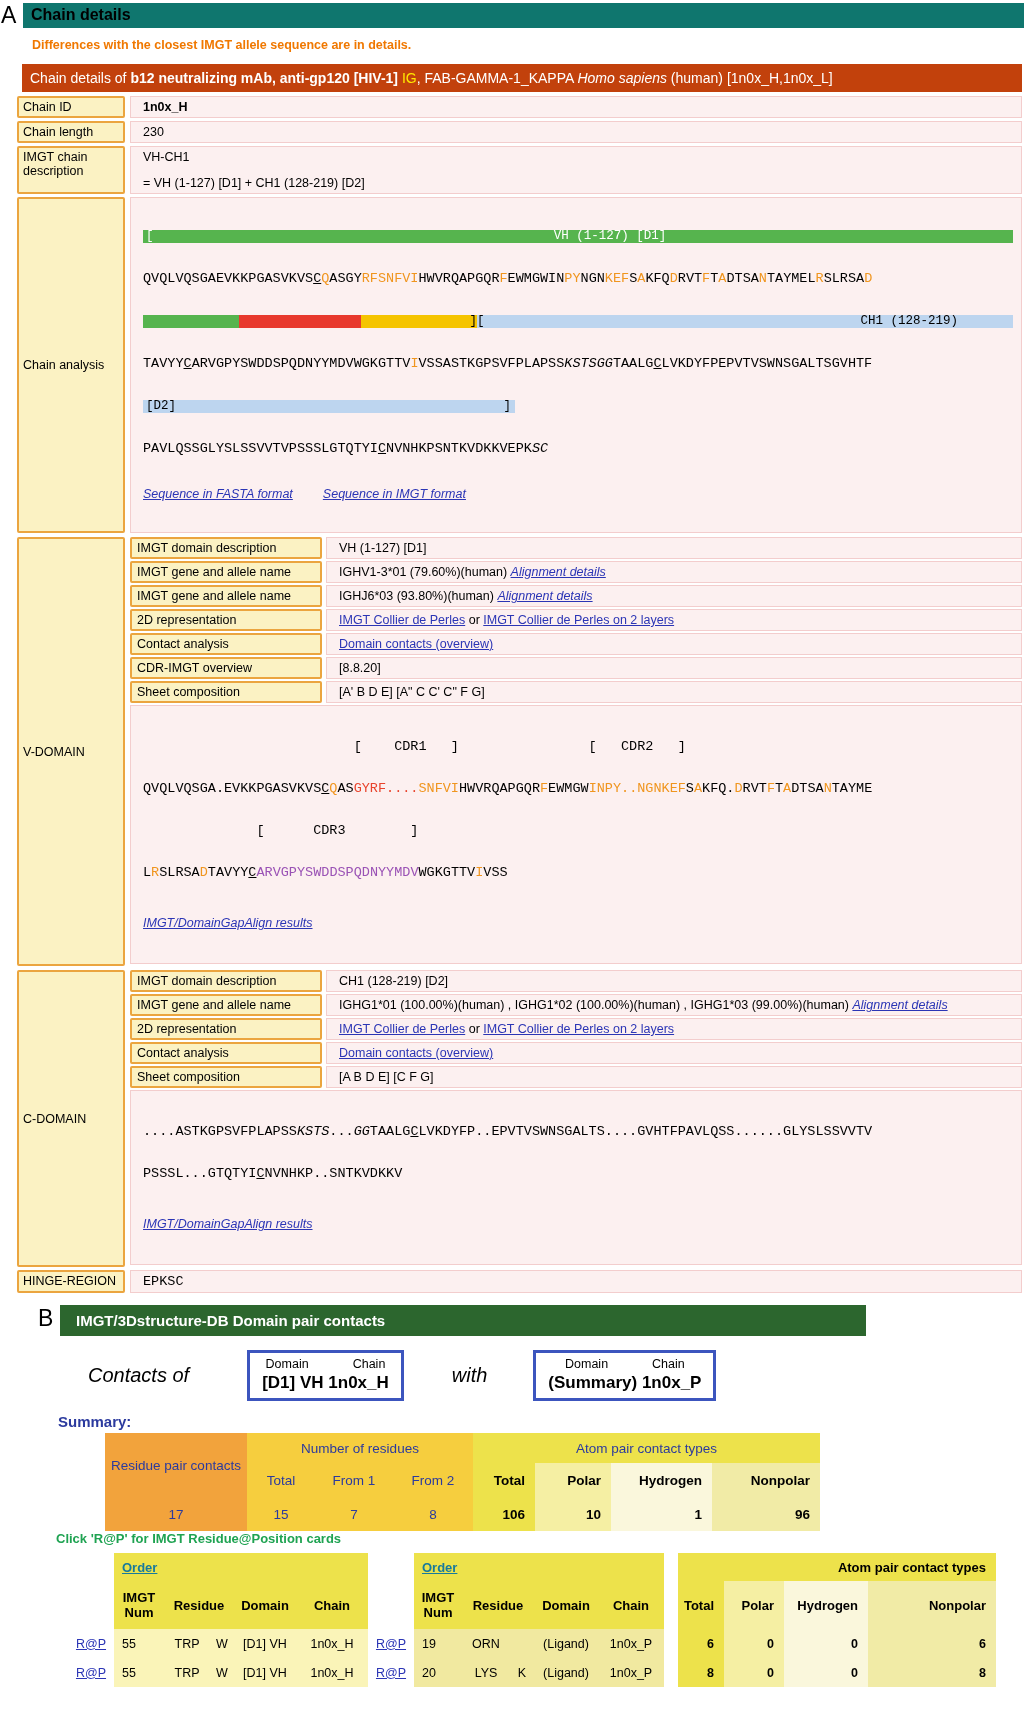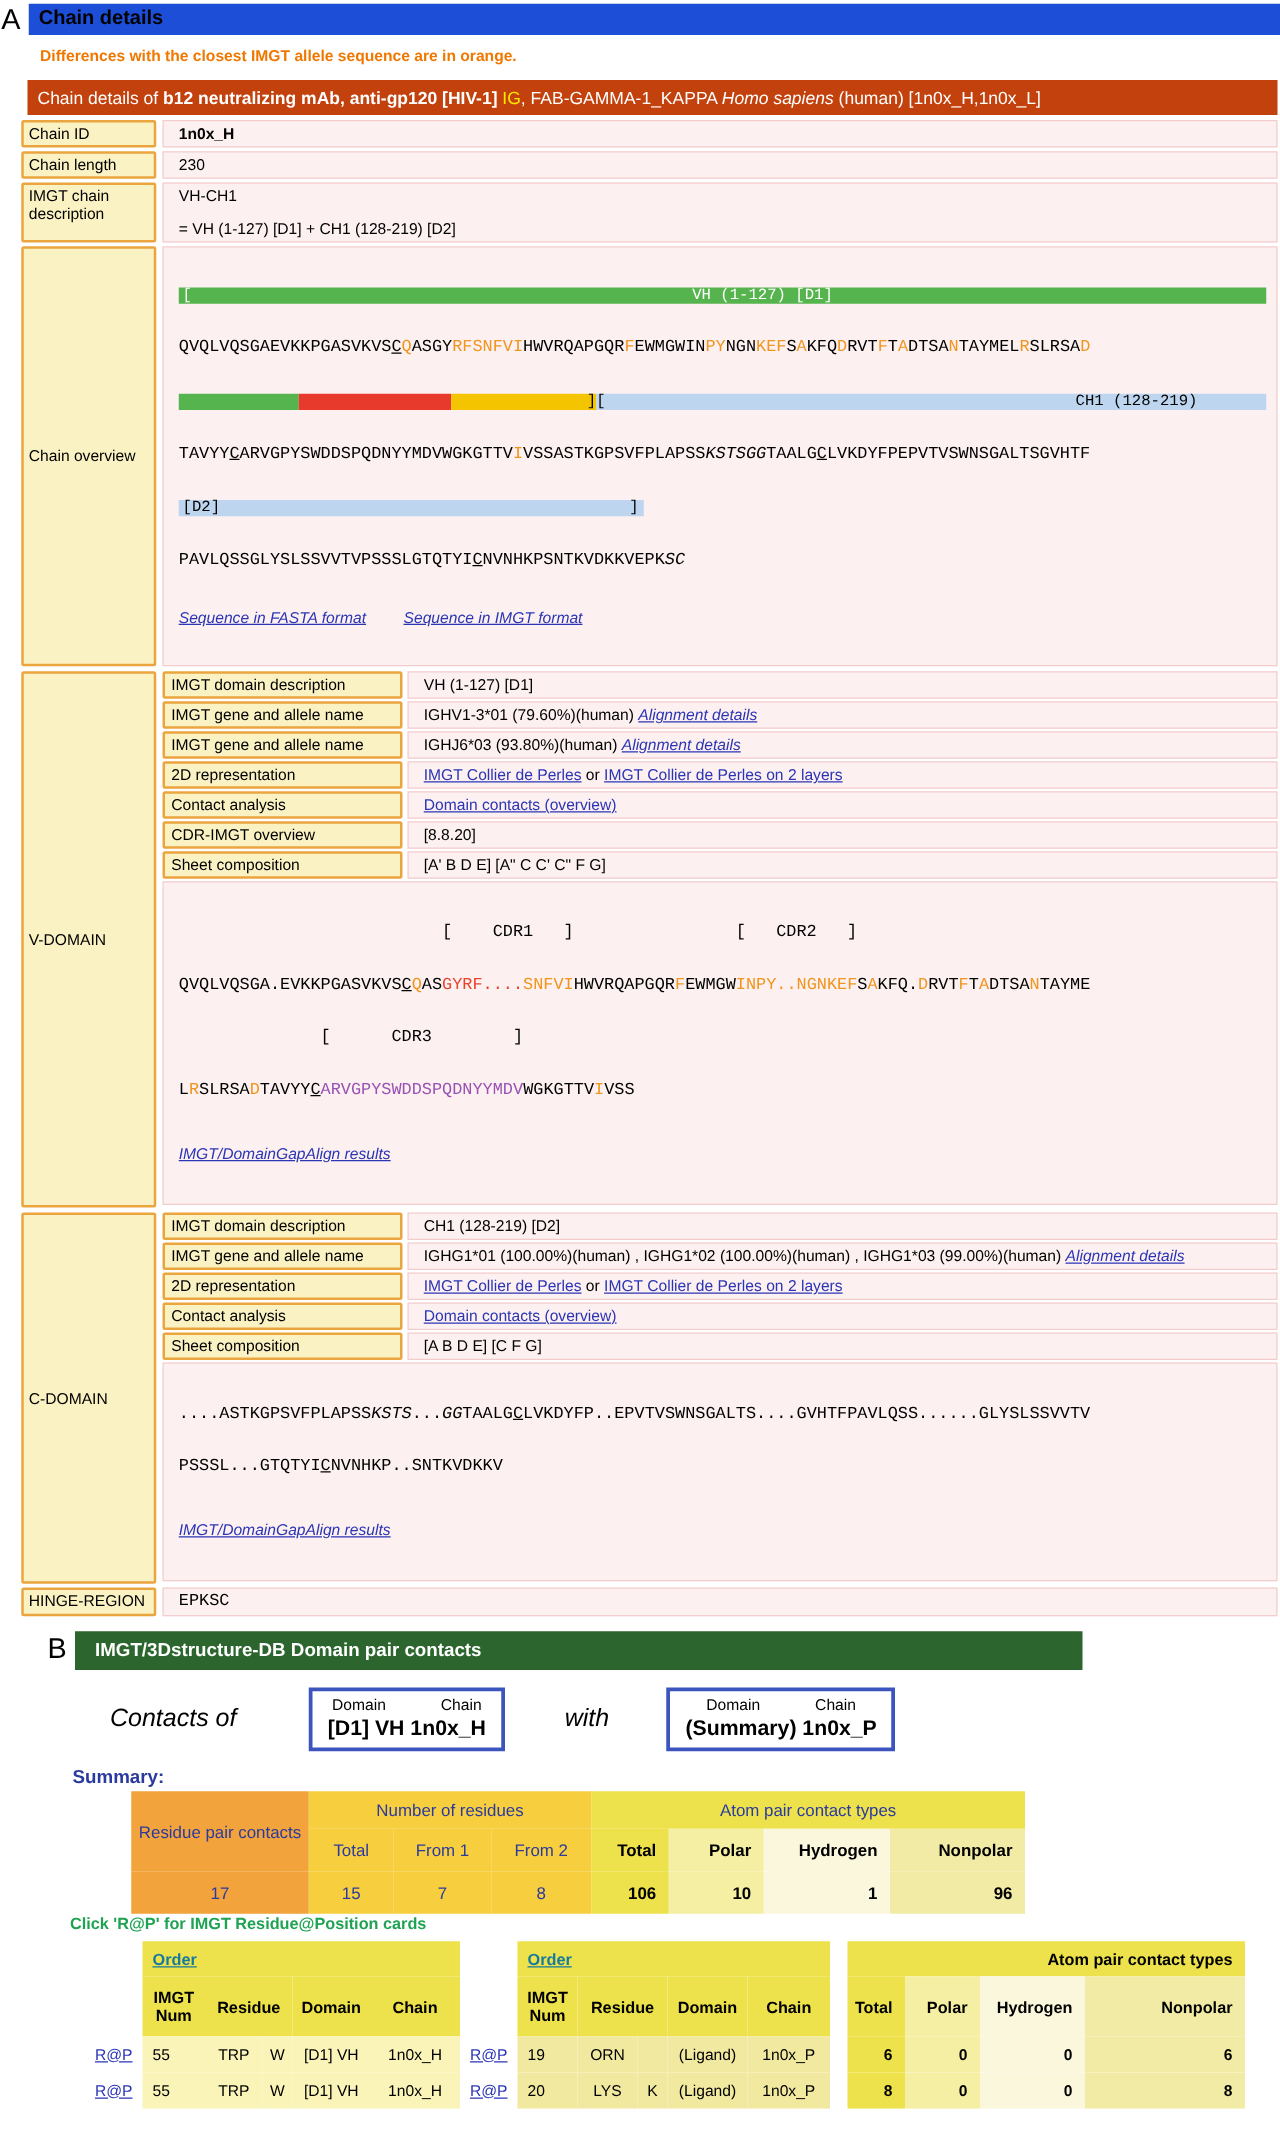--- a/index.html
+++ b/index.html
@@ -1,21 +1,21 @@
 <!DOCTYPE html>
 <html><head>
 <meta charset="utf-8">
 <style>
   html,body{margin:0;padding:0;background:#fff;}
   body{width:1024px;font-family:"Liberation Sans",sans-serif;color:#000;}
   a{cursor:pointer;}
   
   .hdrA{display:flex;align-items:stretch;margin-top:3px;}
   .letterA{width:22px;font-size:23px;line-height:25px;padding-left:1px;}
-  .hdrA-bar{flex:1;background:#1d4ed8;font-weight:bold;font-size:16px;padding:3px 8px 4px 8px;}
+  .hdrA-bar{flex:1;background:#0f766e;font-weight:bold;font-size:16px;padding:3px 8px 4px 8px;}
   .notes{margin:9px 0 10px 32px;font-size:12.5px;line-height:17px;}
   .note1{color:#2B49C8;}
   .note1 b{color:#1F3AAE;}
   .note2{color:#F07800;font-weight:bold;}
   .bluebar{margin:6px 2px 4px 22px;background:#c2410c;color:#fff;font-size:14px;padding:6px 8px;}
   .bluebar .ig{color:#FFE800;}
   .rowA{display:flex;margin:3px 2px 0 17px;background:#fff;align-items:stretch;}
   .lblbox{width:96px;flex:none;background:#FBF2C3;border:2px solid #EBA53F;border-radius:2px;padding:2px 4px;font-size:12.5px;}
   .valbox{flex:1;background:#FCF0F0;border:1px solid #F3CDCD;margin-left:5px;padding:3px 8px 3px 12px;font-size:12.5px;}
   .bold{font-weight:bold;}
@@ -104,21 +104,21 @@
 </head>
 <body>
 
 <div>
   <div class="hdrA">
     <div class="letterA">A</div>
     <div class="hdrA-bar">Chain details</div>
   </div>
 
   <div class="notes">
-    <div class="note2">Differences with the closest IMGT allele sequence are in orange.</div>
+    <div class="note2">Differences with the closest IMGT allele sequence are in details.</div>
   </div>
 
   <div class="bluebar"><span>Chain details of </span><b>b12 neutralizing mAb, anti-gp120 [HIV-1]</b><span class="ig"> IG</span><span>, FAB-GAMMA-1_KAPPA </span><i>Homo sapiens</i><span> (human) [1n0x_H,1n0x_L]</span></div>
 
   <div class="rowA">
     <div class="lblbox">Chain ID</div>
     <div class="valbox bold">1n0x_H</div>
   </div>
 
   <div class="rowA">
@@ -128,21 +128,21 @@
 
   <div class="rowA">
     <div class="lblbox">IMGT chain description</div>
     <div class="valbox">
       <div>VH-CH1</div>
       <div class="desc2">= VH (1-127) [D1] + CH1 (128-219) [D2]</div>
     </div>
   </div>
 
   <div class="rowA">
-    <div class="lblbox" style="display:flex;align-items:center;">Chain overview</div>
+    <div class="lblbox" style="display:flex;align-items:center;">Chain analysis</div>
     <div class="valbox seqblock">
       <div class="seqbar">
         <div class="b-green bar1"><span class="cap">[</span><span class="blab">VH (1-127) [D1]</span></div>
       </div>
       <div class="seqline"><span class="sg-k">QVQLVQSGAEVKKPGASVKVS</span><span class="sg-ku">C</span><span class="sg-o">Q</span><span class="sg-k">ASGY</span><span class="sg-o">RF</span><span class="sg-o">SNFVI</span><span class="sg-k">HWVRQAPGQR</span><span class="sg-o">F</span><span class="sg-k">EWMGWIN</span><span class="sg-o">PY</span><span class="sg-k">NGN</span><span class="sg-o">KEF</span><span class="sg-k">S</span><span class="sg-o">A</span><span class="sg-k">KFQ</span><span class="sg-o">D</span><span class="sg-k">RVT</span><span class="sg-o">F</span><span class="sg-k">T</span><span class="sg-o">A</span><span class="sg-k">DTSA</span><span class="sg-o">N</span><span class="sg-k">TAYMEL</span><span class="sg-o">R</span><span class="sg-k">SLRSA</span><span class="sg-o">D</span></div>
       <div class="seqbar">
         <div class="b-green" style="width:96px;"></div>
         <div class="b-red" style="width:122px;"></div>
         <div class="b-gold" style="width:116px;"><span>]</span></div>
         <div class="b-blue bar2blue"><span>[</span><span class="blab">CH1 (128-219)</span></div>

